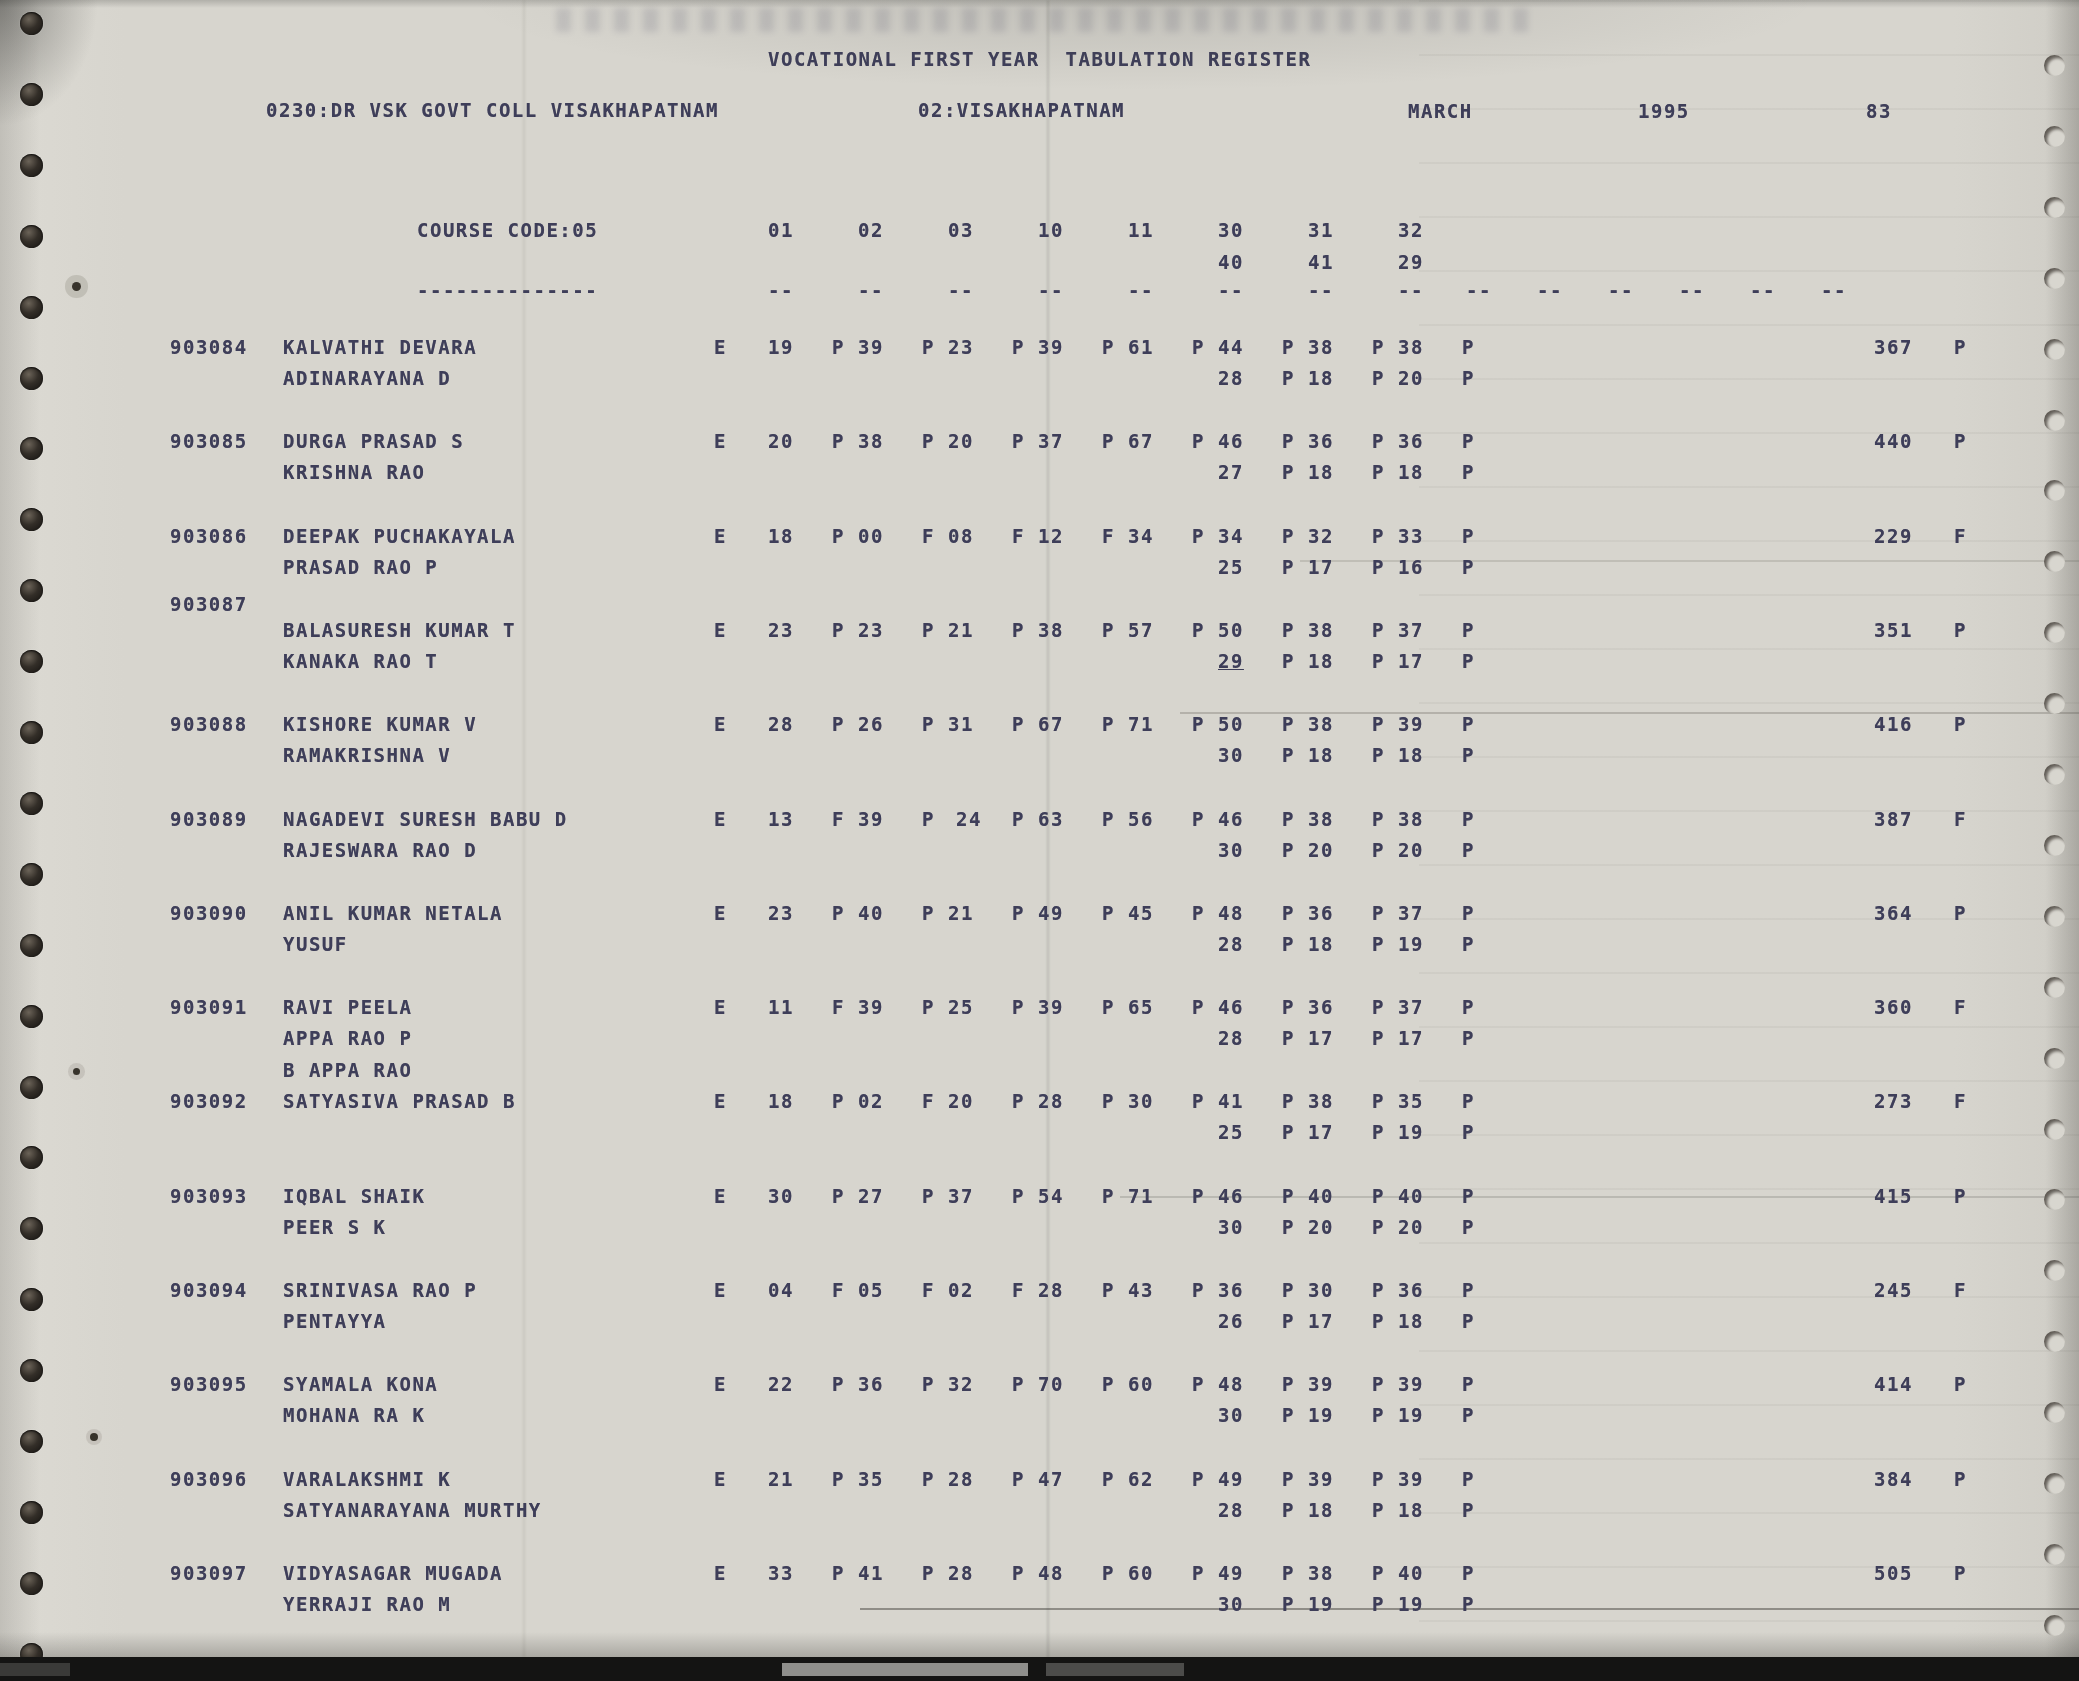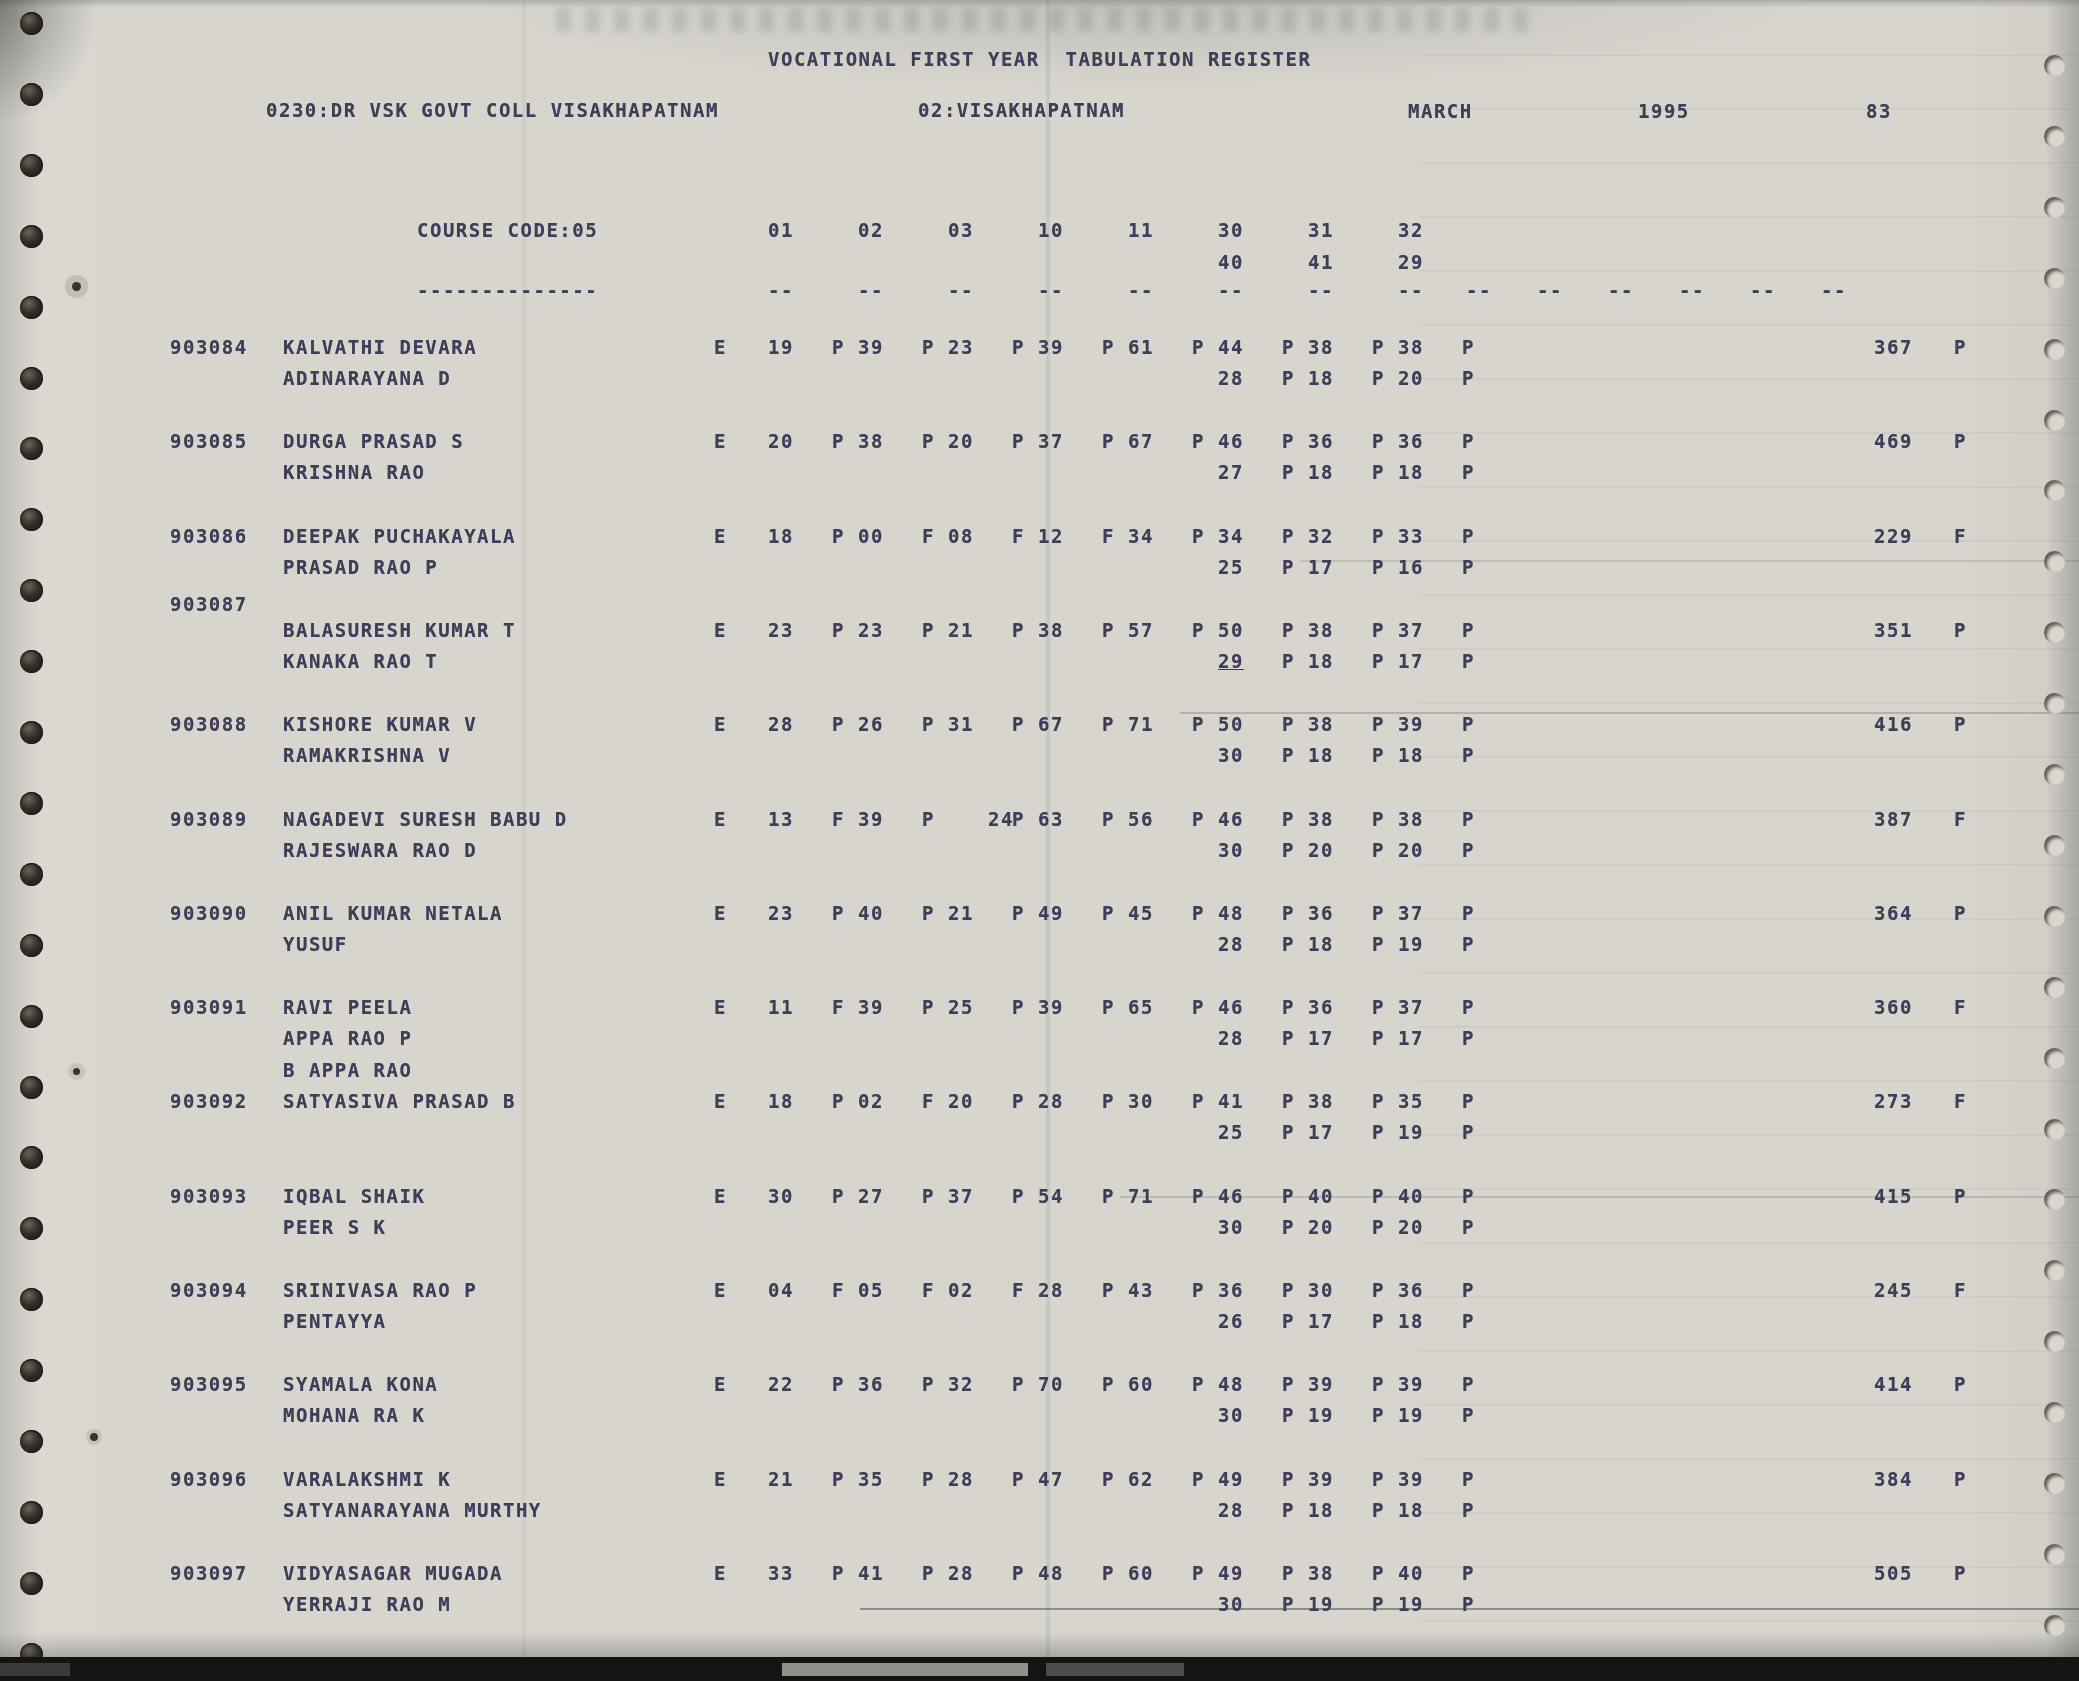--- a/index.html
+++ b/index.html
@@ -148,21 +148,21 @@
       <div class="cell" style="left: 1308px; top: 432px;">36</div>
       <div class="cell" style="left: 1372px; top: 432px;">P</div>
       <div class="cell" style="left: 1398px; top: 432px;">36</div>
       <div class="cell" style="left: 1462px; top: 432px;">P</div>
       <div class="cell" style="left: 1218px; top: 463px;">27</div>
       <div class="cell" style="left: 1282px; top: 463px;">P</div>
       <div class="cell" style="left: 1308px; top: 463px;">18</div>
       <div class="cell" style="left: 1372px; top: 463px;">P</div>
       <div class="cell" style="left: 1398px; top: 463px;">18</div>
       <div class="cell" style="left: 1462px; top: 463px;">P</div>
-      <div class="cell" style="left: 1874px; top: 432px;">469</div>
+      <div class="cell" style="left: 1874px; top: 432px;">440</div>
       <div class="cell" style="left: 1954px; top: 432px;">P</div>
       <div class="cell" style="left: 170px; top: 527px;">903086</div>
       <div class="cell" style="left: 283px; top: 527px;">DEEPAK PUCHAKAYALA</div>
       <div class="cell" style="left: 283px; top: 558px;">PRASAD RAO P</div>
       <div class="cell" style="left: 714px; top: 527px;">E</div>
       <div class="cell" style="left: 768px; top: 527px;">18</div>
       <div class="cell" style="left: 832px; top: 527px;">P</div>
       <div class="cell" style="left: 858px; top: 527px;">00</div>
       <div class="cell" style="left: 922px; top: 527px;">F</div>
       <div class="cell" style="left: 948px; top: 527px;">08</div>
@@ -242,21 +242,21 @@
       <div class="cell" style="left: 1874px; top: 715px;">416</div>
       <div class="cell" style="left: 1954px; top: 715px;">P</div>
       <div class="cell" style="left: 170px; top: 810px;">903089</div>
       <div class="cell" style="left: 283px; top: 810px;">NAGADEVI SURESH BABU D</div>
       <div class="cell" style="left: 283px; top: 841px;">RAJESWARA RAO D</div>
       <div class="cell" style="left: 714px; top: 810px;">E</div>
       <div class="cell" style="left: 768px; top: 810px;">13</div>
       <div class="cell" style="left: 832px; top: 810px;">F</div>
       <div class="cell" style="left: 858px; top: 810px;">39</div>
       <div class="cell" style="left: 922px; top: 810px;">P</div>
-      <div class="cell" style="left: 988px; top: 810px;">24</div>
+      <div class="cell" style="left: 956px; top: 810px;">24</div>
       <div class="cell" style="left: 1012px; top: 810px;">P</div>
       <div class="cell" style="left: 1038px; top: 810px;">63</div>
       <div class="cell" style="left: 1102px; top: 810px;">P</div>
       <div class="cell" style="left: 1128px; top: 810px;">56</div>
       <div class="cell" style="left: 1192px; top: 810px;">P</div>
       <div class="cell" style="left: 1218px; top: 810px;">46</div>
       <div class="cell" style="left: 1282px; top: 810px;">P</div>
       <div class="cell" style="left: 1308px; top: 810px;">38</div>
       <div class="cell" style="left: 1372px; top: 810px;">P</div>
       <div class="cell" style="left: 1398px; top: 810px;">38</div>

